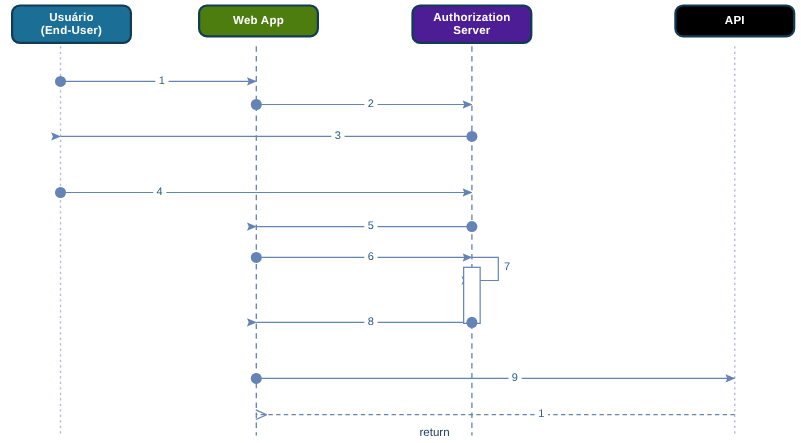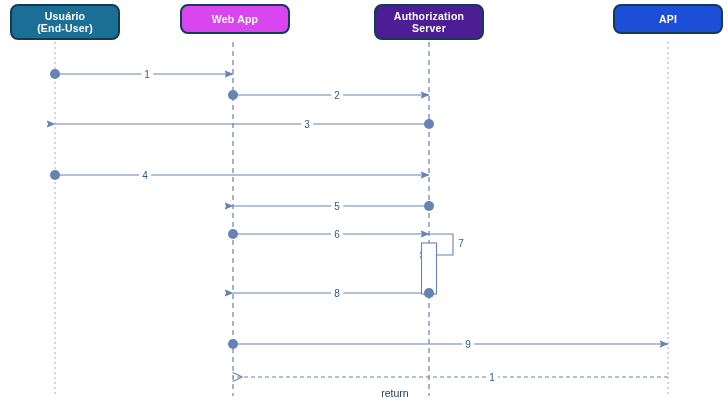--- a/index.html
+++ b/index.html
@@ -109,24 +109,24 @@
       </g>
     <g id="activation-layer">
         <rect x="421.5" y="243" width="15" height="51" fill="#FFFFFF" stroke="#6683B5" stroke-width="1.1"></rect>
         <circle cx="429" cy="293" r="5" fill="#6683B5"></circle>
       </g>
   </svg>
 
   <div id="participants-layer">
       <div class="participant-box" style="left: 10px; top: 4px; width: 110px; height: 36px; background: rgb(27, 110, 150); border-color: rgb(18, 59, 84);">Usuário
 (End-User)</div>
-      <div class="participant-box" style="left: 180px; top: 4px; width: 110px; height: 30px; background: #d946ef; border-color: rgb(18, 59, 84);">Web App</div>
+      <div class="participant-box" style="left: 180px; top: 4px; width: 110px; height: 30px; background: #4d7c0f; border-color: rgb(18, 59, 84);">Web App</div>
       <div class="participant-box" style="left: 374px; top: 4px; width: 110px; height: 36px; background: #4c1d95; border-color: rgb(18, 59, 84);">Authorization
 Server</div>
-      <div class="participant-box" style="left: 613px; top: 4px; width: 110px; height: 30px; background: #1d4ed8; border-color: rgb(18, 59, 84);">API</div>
+      <div class="participant-box" style="left: 613px; top: 4px; width: 110px; height: 30px; background: #000000; border-color: rgb(18, 59, 84);">API</div>
     </div>
   <div id="labels-layer">
       <div class="msg-label" style="left: 147px; top: 74px; color: rgb(46, 92, 134);">1</div>
       <div class="msg-label" style="left: 337px; top: 95px; color: rgb(46, 92, 134);">2</div>
       <div class="msg-label" style="left: 307px; top: 124px; color: rgb(46, 92, 134);">3</div>
       <div class="msg-label" style="left: 145px; top: 175px; color: rgb(46, 92, 134);">4</div>
       <div class="msg-label" style="left: 337px; top: 206px; color: rgb(46, 92, 134);">5</div>
       <div class="msg-label" style="left: 337px; top: 234px; color: rgb(46, 92, 134);">6</div>
       <div class="msg-label" style="left: 337px; top: 293px; color: rgb(46, 92, 134);">8</div>
       <div class="msg-label" style="left: 468px; top: 344px; color: rgb(46, 92, 134);">9</div>

